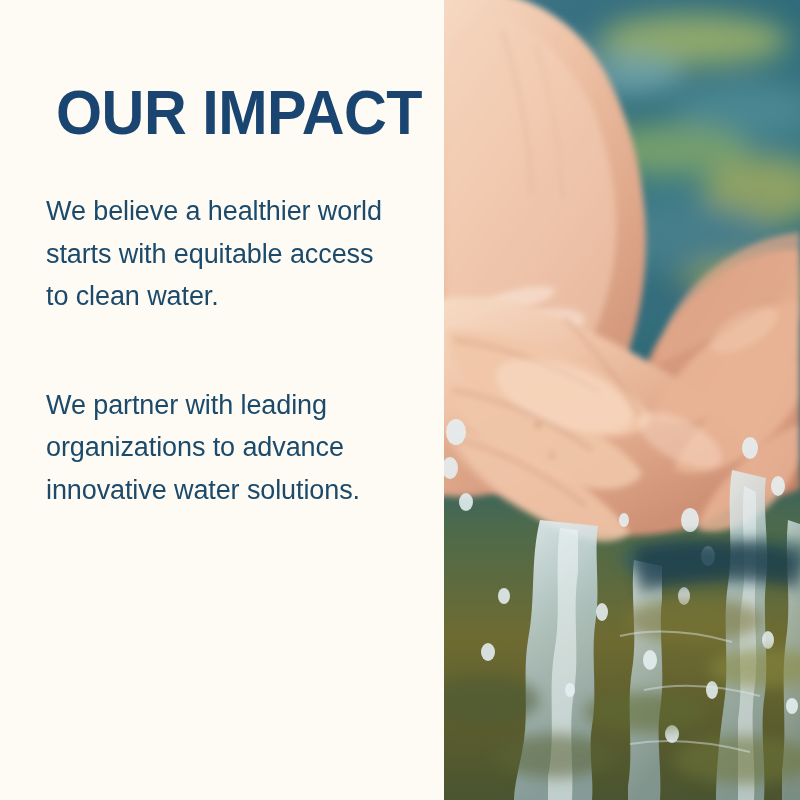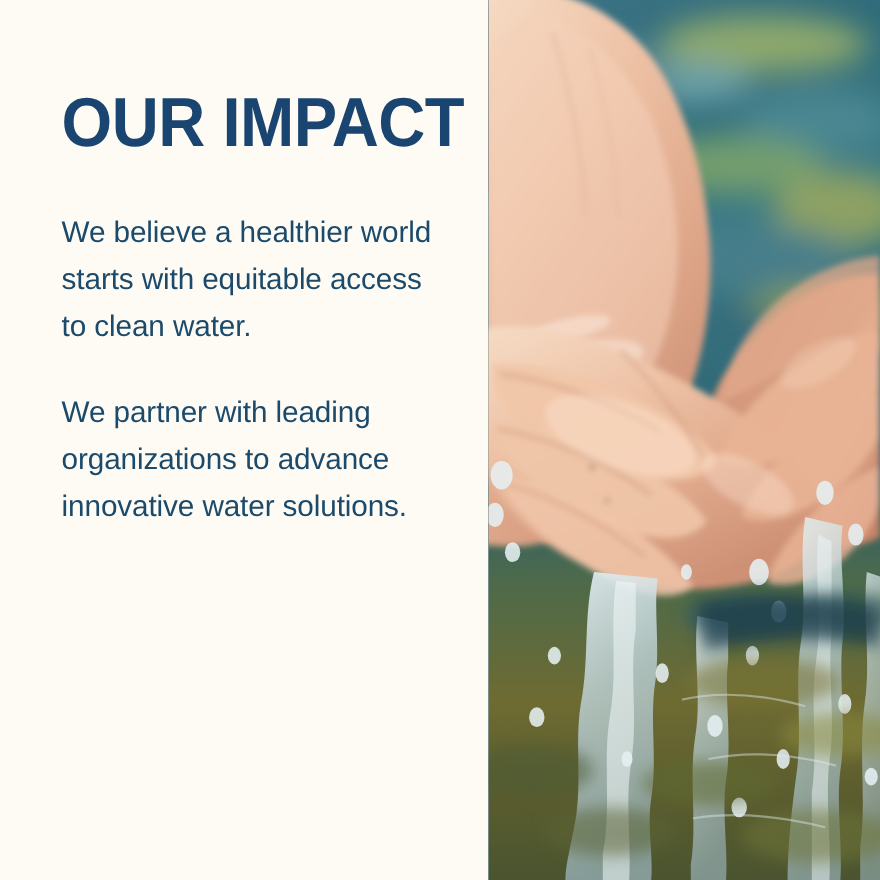--- a/index.html
+++ b/index.html
@@ -37,33 +37,33 @@
     line-height:66px;
     letter-spacing:-0.5px;
     color:#1A4571;
     transform:scaleX(0.94);
     transform-origin:left top;
     white-space:nowrap;
   }
 
   .body-copy {
     position:absolute;
-    left:56px;
+    left:46px;
     top:190px;
     width:352px;
   }
 
   .para {
     color:#1B4A6B;
     font-size:27px;
     line-height:42.5px;
     font-weight:400;
     letter-spacing:-0.1px;
   }
-  .para + .para { margin-top:36px; }
+  .para + .para { margin-top:66px; }
 
   .reg {
     font-size:11px;
     vertical-align:super;
     line-height:0;
     letter-spacing:0;
   }
 
   
   .photo-panel {

